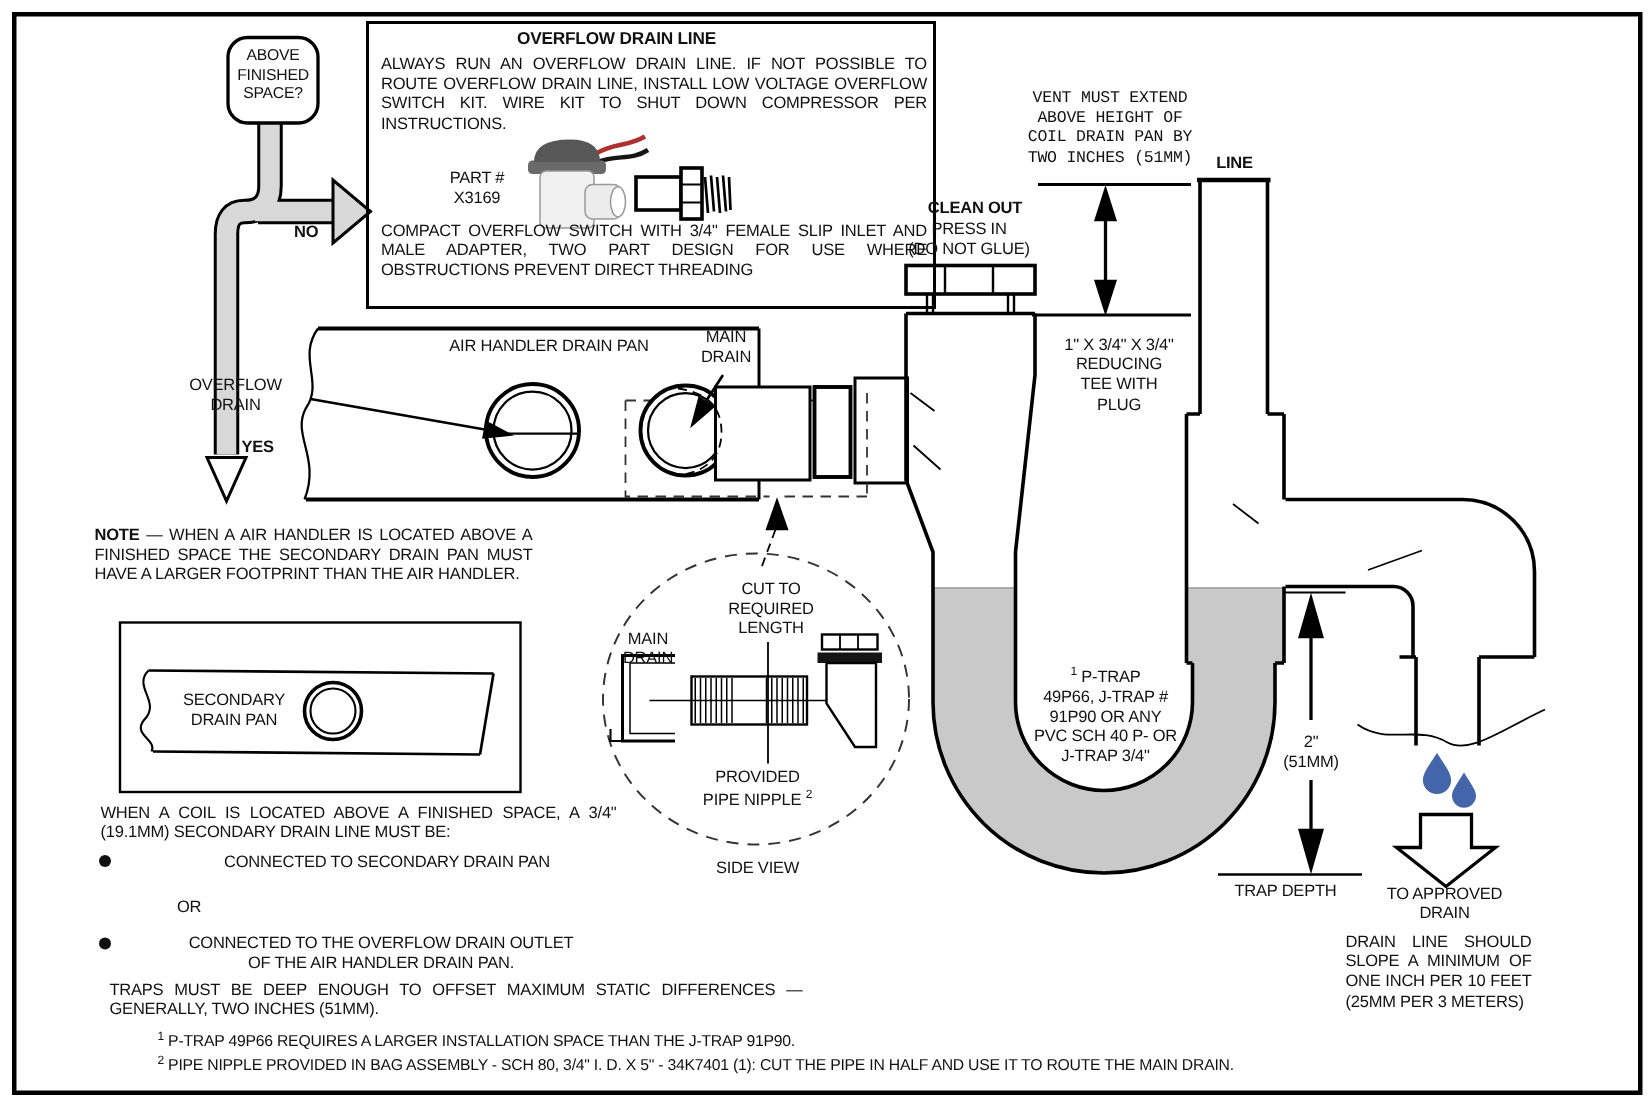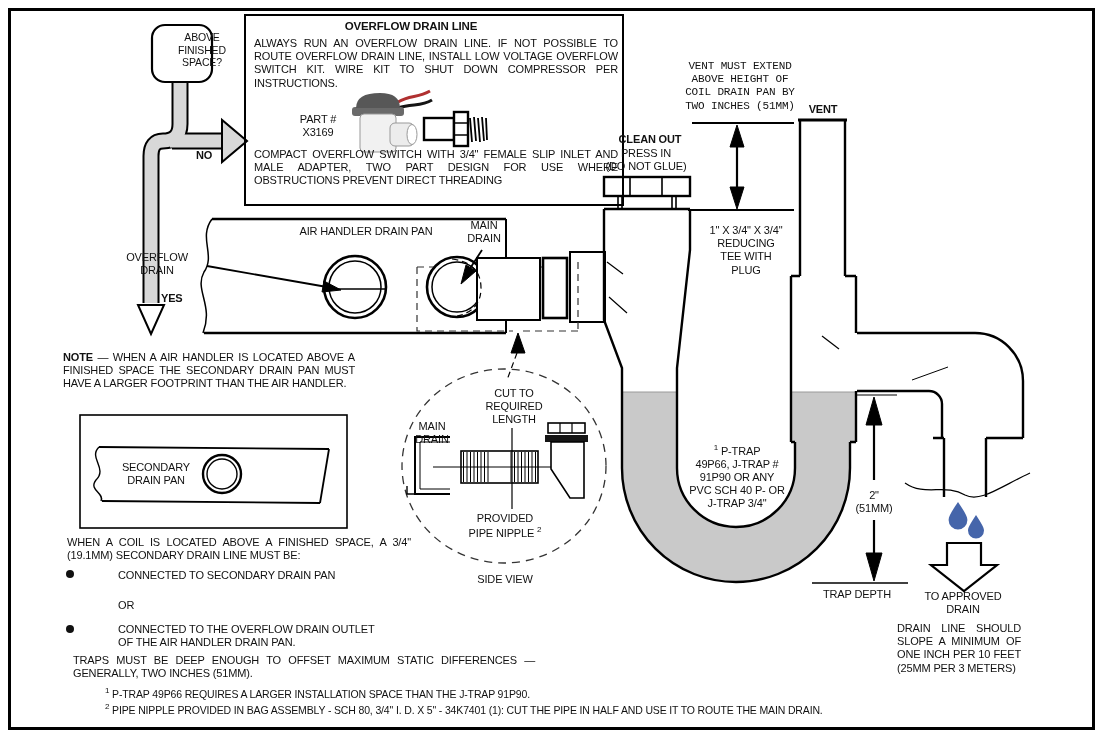--- a/index.html
+++ b/index.html
@@ -1,20 +1,20 @@
 <!DOCTYPE html>
 <html><head>
 <meta charset="utf-8">
 <style>
   html,body{margin:0;padding:0;background:#fff;}
   #page{position:relative;width:1100px;height:735px;background:#fff;overflow:hidden;
         font-family:"Liberation Sans", sans-serif;color:#111;}
   #frame{position:absolute;left:8px;top:8px;width:1081px;height:716px;border:3px solid #000;}
   svg{position:absolute;left:0;top:0;}
-  .lbl{position:absolute;font-size:11px;line-height:1.2;letter-spacing:-0.15px;color:#111;}
+  .lbl{position:absolute;font-size:11px;line-height:1.2;letter-spacing:-0.15px;color:#111;text-align:center;}
   .pre{white-space:pre-line;}
   .ctr{text-align:center;}
   .jst{text-align:justify;}
   .b{font-weight:bold;}
   sup{font-size:8px;}
   .fn{font-size:10.5px;white-space:nowrap;margin-left:42px;}
   .bullet-dot{position:absolute;width:8px;height:8px;border-radius:50%;background:#111;}
 </style>
 </head>
 <body>
@@ -175,21 +175,21 @@
       <path d="M433,467 L571,467" stroke-width="1"></path>
       <path d="M512,428 L512,509" stroke-width="1.2"></path>
 
       <rect x="548" y="423" width="37" height="10" fill="#fff" stroke-width="1.6"></rect>
       <path d="M560,423 L560,433 M572,423 L572,433" stroke-width="1.2"></path>
       <rect x="545" y="435" width="43" height="7" fill="#151515" stroke="none"></rect>
       <path d="M551,442 L584,442 L584,498 L570,498 L551,469 Z" fill="#fff" stroke-width="1.6"></path>
     </g>
   </svg>
 
-  <div class="lbl pre ctr" style="left:152px;top:31px;width:60px;font-size:10.5px;padding-left:20px;">ABOVE
+  <div class="lbl pre ctr" style="left:152px;top:31px;width:60px;font-size:10.5px;">ABOVE
 FINISHED
 SPACE?</div>
   <div class="lbl b" style="left:196px;top:149px;">NO</div>
   <div class="lbl b" style="left:161px;top:292px;">YES</div>
 
   <div class="lbl b ctr" style="left:245px;top:20px;width:332px;font-size:11.5px;">OVERFLOW DRAIN LINE</div>
   <div class="lbl jst" style="left:254px;top:37px;width:364px;">ALWAYS RUN AN OVERFLOW DRAIN LINE. IF NOT POSSIBLE TO ROUTE OVERFLOW DRAIN LINE, INSTALL LOW VOLTAGE OVERFLOW SWITCH KIT. WIRE KIT TO SHUT DOWN COMPRESSOR PER INSTRUCTIONS.</div>
   <div class="lbl pre ctr" style="left:288px;top:113px;width:60px;">PART #
 X3169</div>
   <div class="lbl jst" style="left:254px;top:148px;width:364px;">COMPACT OVERFLOW SWITCH WITH 3/4" FEMALE SLIP INLET AND MALE ADAPTER, TWO PART DESIGN FOR USE WHERE OBSTRUCTIONS PREVENT DIRECT THREADING</div>
@@ -201,21 +201,21 @@
 DRAIN</div>
 
   <div class="lbl b ctr" style="left:598px;top:133px;width:104px;">CLEAN OUT</div>
   <div class="lbl pre ctr" style="left:592px;top:147px;width:108px;">PRESS IN
 (DO NOT GLUE)</div>
 
   <div class="lbl pre ctr" style="left:680px;top:60px;width:120px;font-family:Liberation Mono, monospace;">VENT MUST EXTEND
 ABOVE HEIGHT OF
 COIL DRAIN PAN BY
 TWO INCHES (51MM)</div>
-  <div class="lbl b ctr" style="left:798px;top:103px;width:50px;">VENT</div>
+  <div class="lbl b ctr" style="left:798px;top:103px;width:50px;">LINE</div>
 
   <div class="lbl pre ctr" style="left:698px;top:224px;width:96px;">1" X 3/4" X 3/4"
 REDUCING
 TEE WITH
 PLUG</div>
 
   <div class="lbl pre ctr" style="left:678px;top:443px;width:118px;"><sup>1</sup><span> P-TRAP
 49P66, J-TRAP #
 91P90 OR ANY
 PVC SCH 40 P- OR

